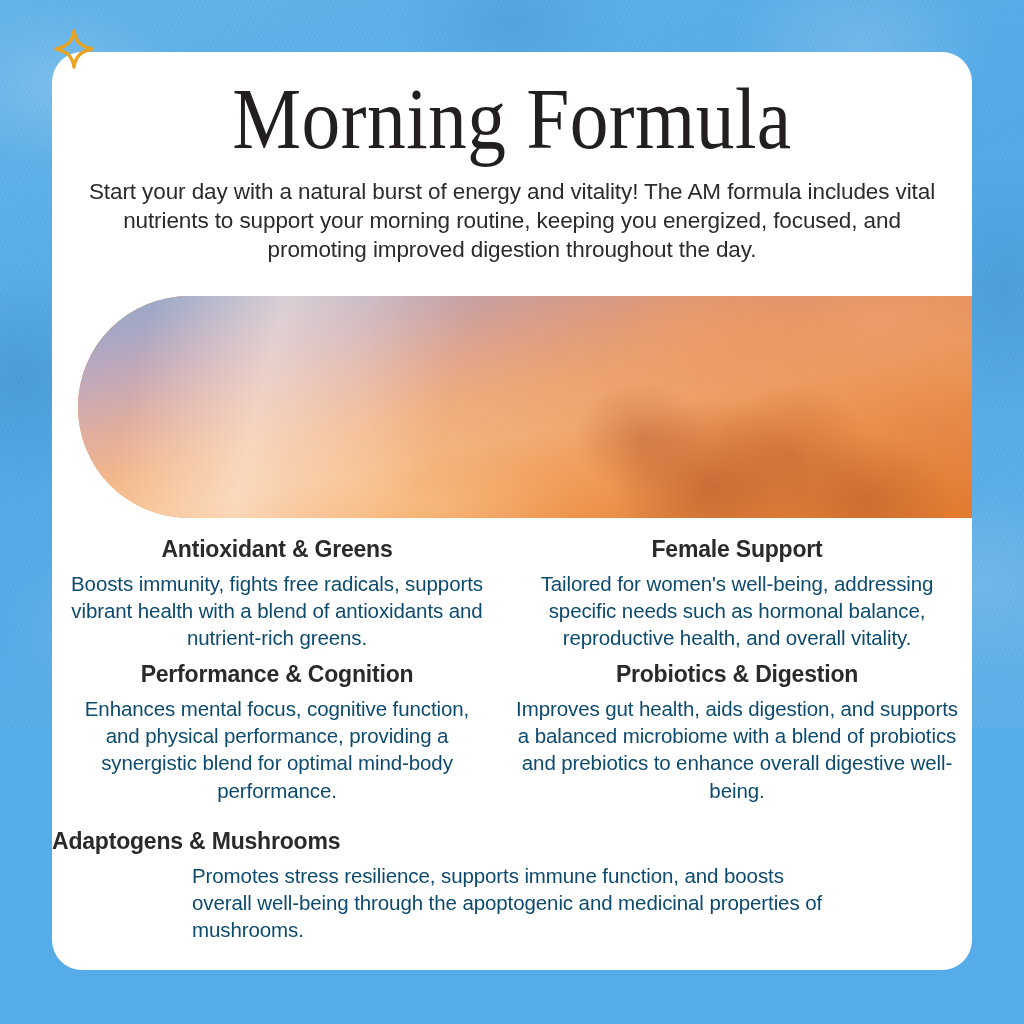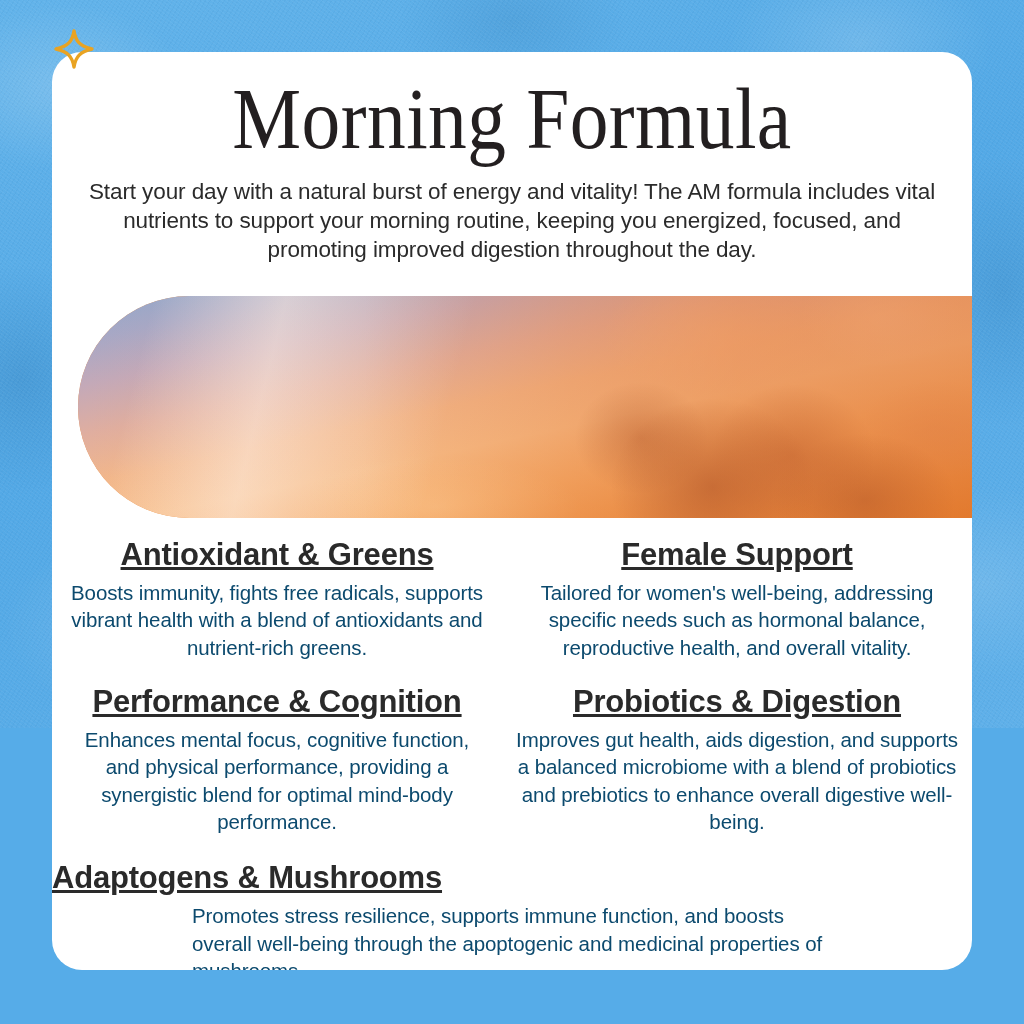--- a/index.html
+++ b/index.html
@@ -159,38 +159,37 @@
     position: absolute;
     left: 0;
     top: 484px;
     width: 920px;
   }
   .row {
     display: flex;
     justify-content: center;
     align-items: flex-start;
   }
-  .row + .row { margin-top: 22px; }
+  .row + .row { margin-top: 10px; }
 
   .cell {
     box-sizing: border-box;
     padding: 0 14px;
     text-align: center;
   }
   .cell.left  { width: 450px; }
   .cell.right { width: 470px; }
 
   .f-title {
     margin: 0 0 6px 0;
-    font-size: 31px;
+    font-size: 23px;
     font-weight: 700;
     color: #2A2A2A;
     letter-spacing: -0.2px;
     line-height: 1.2;
-    text-decoration: underline;
   }
   .f-body {
     margin: 0;
     font-size: 20.5px;
     line-height: 1.33;
     color: #0c4a6e;
     letter-spacing: -0.1px;
   }
 
   .full-row {

